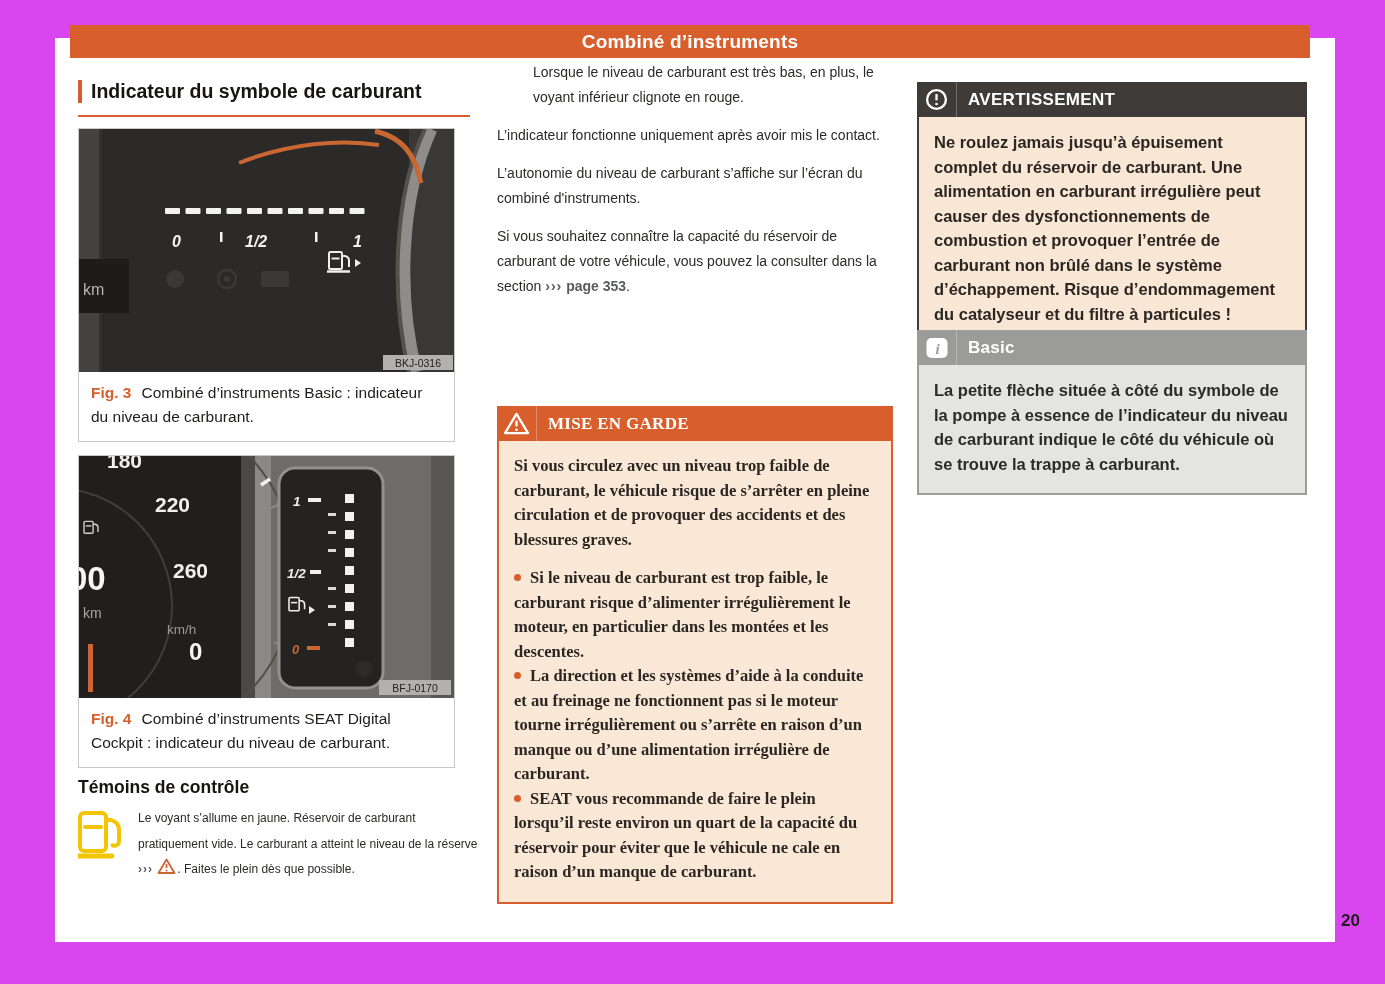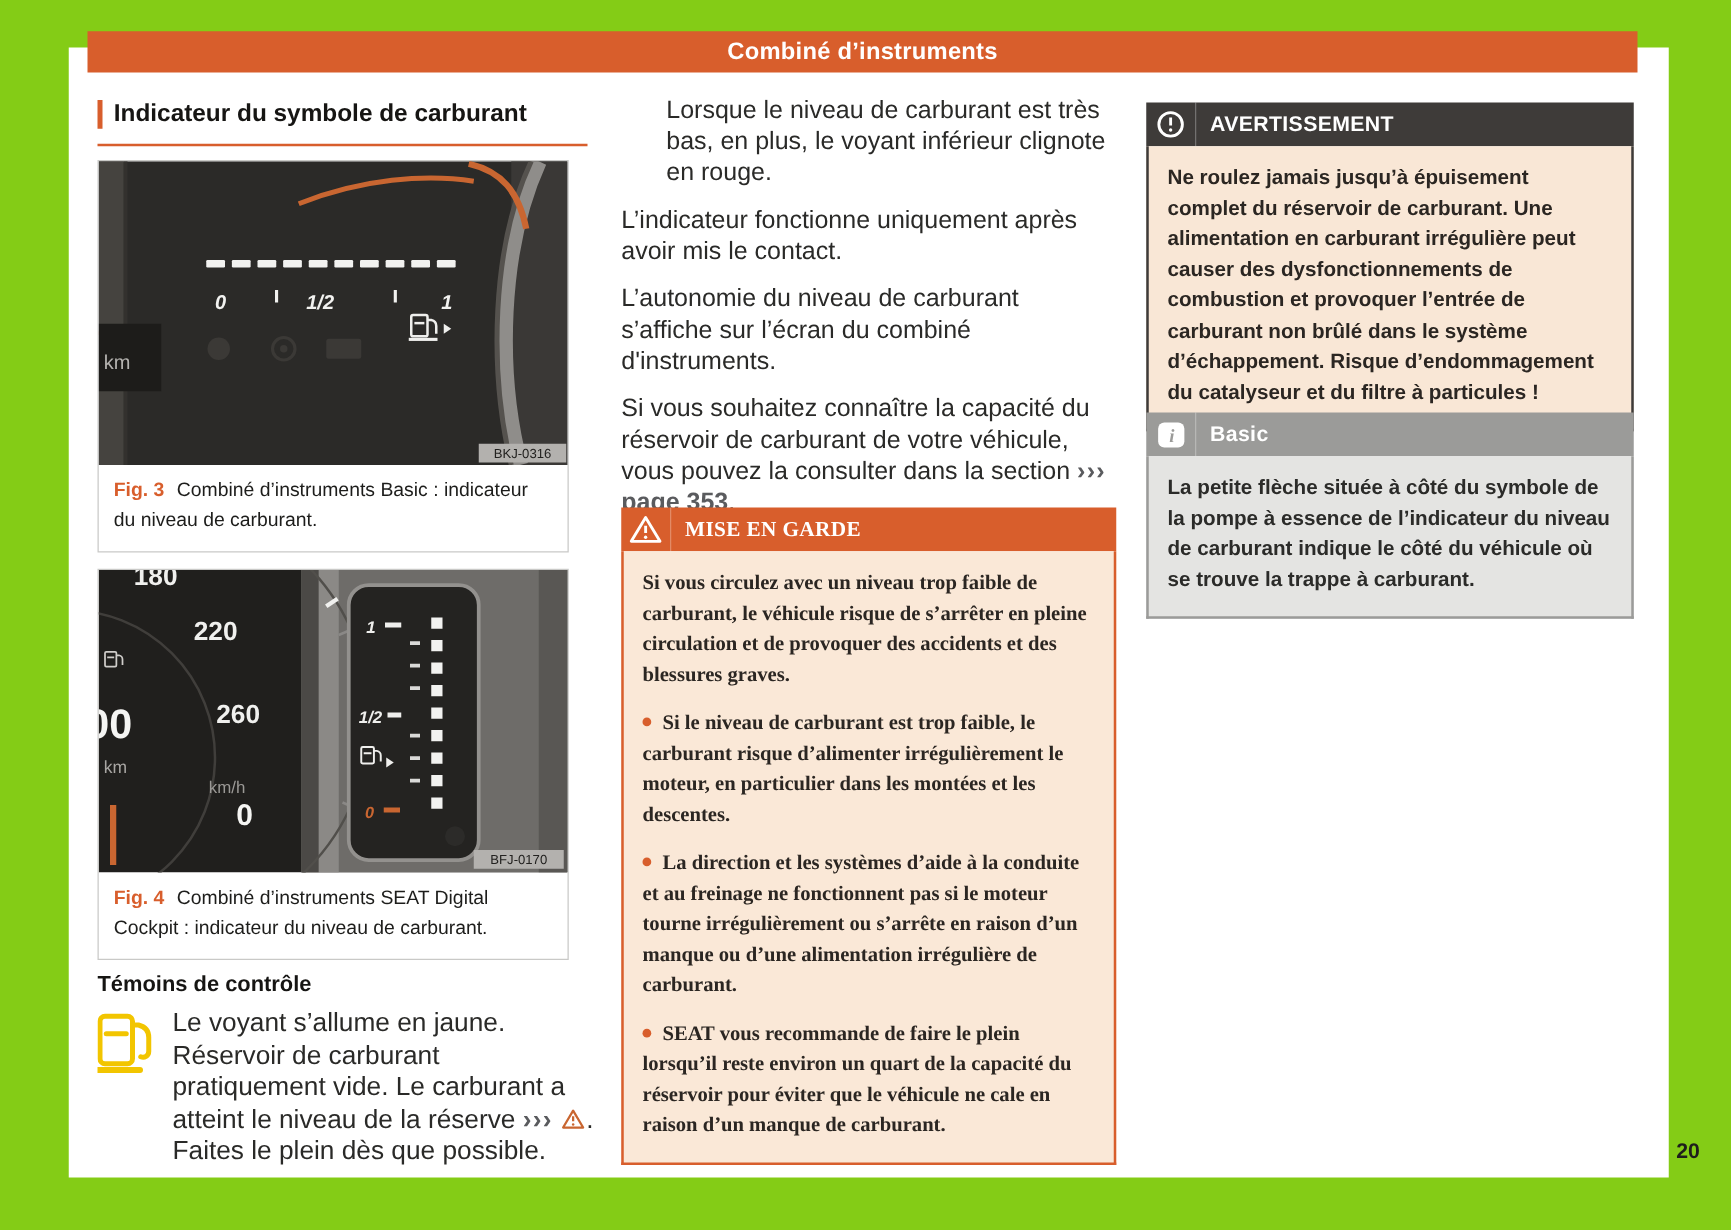--- a/index.html
+++ b/index.html
@@ -1,19 +1,19 @@
 <!DOCTYPE html>
 <html lang="fr"><head>
 <meta charset="utf-8">
 <style>
   * { margin:0; padding:0; box-sizing:border-box; }
   html,body { width:1385px; height:984px; }
   body { font-family:"Liberation Sans", sans-serif; background:#D3D3D1; position:relative; overflow:hidden; }
 
-  .stage { position:absolute; inset:0; width:1385px; height:984px; background:#84cc16; }
+  .stage { position:absolute; inset:0; width:1385px; height:984px; background:#d946ef; }
   .sheet { position:absolute; left:55px; top:38px; width:1280px; height:904px; background:#FFFFFF; }
 
   .banner { position:absolute; left:70px; top:25px; width:1240px; height:33px; background:#D85E2C;
             display:flex; align-items:center; justify-content:center; z-index:5; }
   .banner span { color:#FFFFFF; font-size:19px; font-weight:bold; letter-spacing:.2px; }
 
   .pagenum { position:absolute; left:1341px; top:911px; font-size:17px; font-weight:bold; color:#1E1E1C; }
 
   
   .heading-wrap { position:absolute; left:23px; top:42px; width:392px; border-bottom:2px solid #D85E2C; padding-bottom:12px; }
@@ -22,40 +22,40 @@
   .figure { position:absolute; left:23px; width:377px; background:#FFF; border:1px solid #C9C9C7; }
   .figure.fig3 { top:90px; }
   .figure.fig4 { top:417px; }
   .figure svg { display:block; }
   .fig-caption { padding:9px 12px 12px 12px; font-size:15.5px; line-height:24px; color:#1D1D1B; }
   .fig-caption .figlabel { color:#D85E2C; font-weight:bold; margin-right:10px; }
 
   .temoins-heading { position:absolute; left:23px; top:739px; font-size:17.5px; font-weight:bold; color:#161513; }
   .temoins-item { position:absolute; left:23px; top:768px; width:404px; display:flex; gap:14px; }
   .temoins-item .pump { flex:0 0 46px; padding-top:2px; }
-  .temoins-text { font-size:21px; line-height:25.5px; color:#2A2A28; width:340px; }
+  .temoins-text { font-size:12px; line-height:25.5px; color:#2A2A28; width:340px; }
   .ref-arrows { font-weight:bold; color:#5A5B5E; letter-spacing:1px; }
   .warn-tri-inline { vertical-align:-2px; margin:0 1px; }
 
   
-  .midcol { position:absolute; left:442px; top:38px; width:396px; font-size:20px; line-height:25px; color:#2A2A28; }
+  .midcol { position:absolute; left:442px; top:22px; width:396px; font-size:14px; line-height:25px; color:#2A2A28; }
   .midcol p { margin-bottom:13px; }
   .midcol p.indented { margin-left:36px; }
   .ref-link { font-weight:bold; color:#5A5B5E; }
 
   
   .alert { width:396px; }
   .alert-header { height:35px; display:flex; align-items:center; }
   .alert-header .icon-cell { width:40px; height:100%; display:flex; align-items:center; justify-content:center;
                              border-right:1px solid rgba(255,255,255,.28); }
   .alert-header .title { color:#FFF; font-weight:bold; font-size:17px; margin-left:11px; letter-spacing:.3px; }
   .alert-body { font-weight:bold; font-size:16.5px; line-height:24.5px; padding:13px 15px 17px 15px; color:#2B2622; }
   .alert-body p { margin:0; }
   .alert-body ul { list-style:none; margin-top:14px; }
-  .alert-body li { margin-top:14px; }
+  .alert-body li { }
   .alert-body li:first-child { margin-top:0; }
   .bullet-dot { display:inline-block; width:7px; height:7px; border-radius:50%; background:#D85E2C; margin-right:9px; vertical-align:2px; }
 
   .caution { position:absolute; left:442px; top:368px;font-family:Liberation Serif, serif; }
   .caution .alert-header { background:#D85E2C; }
   .caution .alert-body { background:#FAE8D7; border:2px solid #D85E2C; border-top:none; }
 
   .warning-box { position:absolute; left:862px; top:44px; width:390px; }
   .warning-box .alert-header { background:#3E3B39; }
   .warning-box .alert-body { background:#F9E7D6; border:2px solid #3E3B39; border-top:none; }

